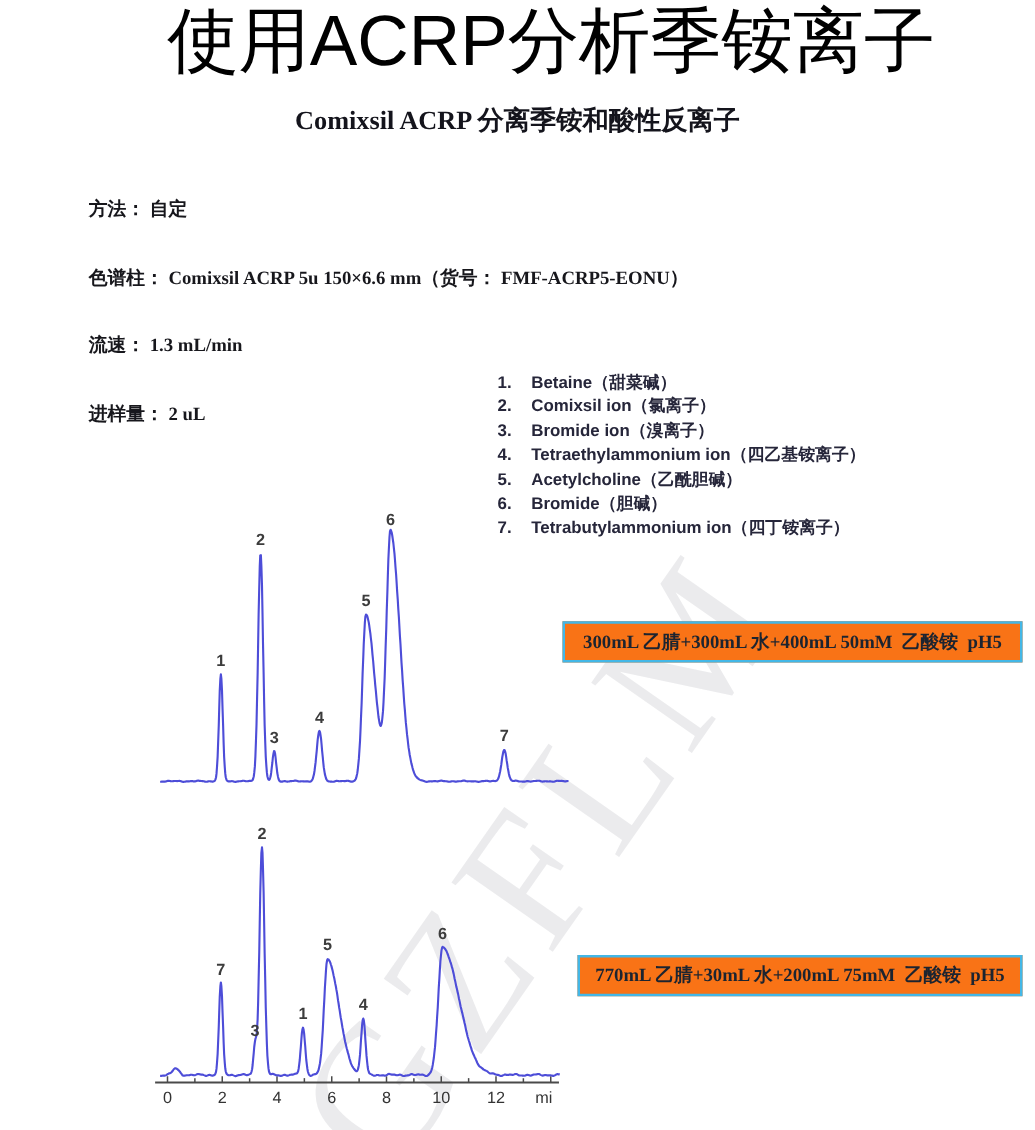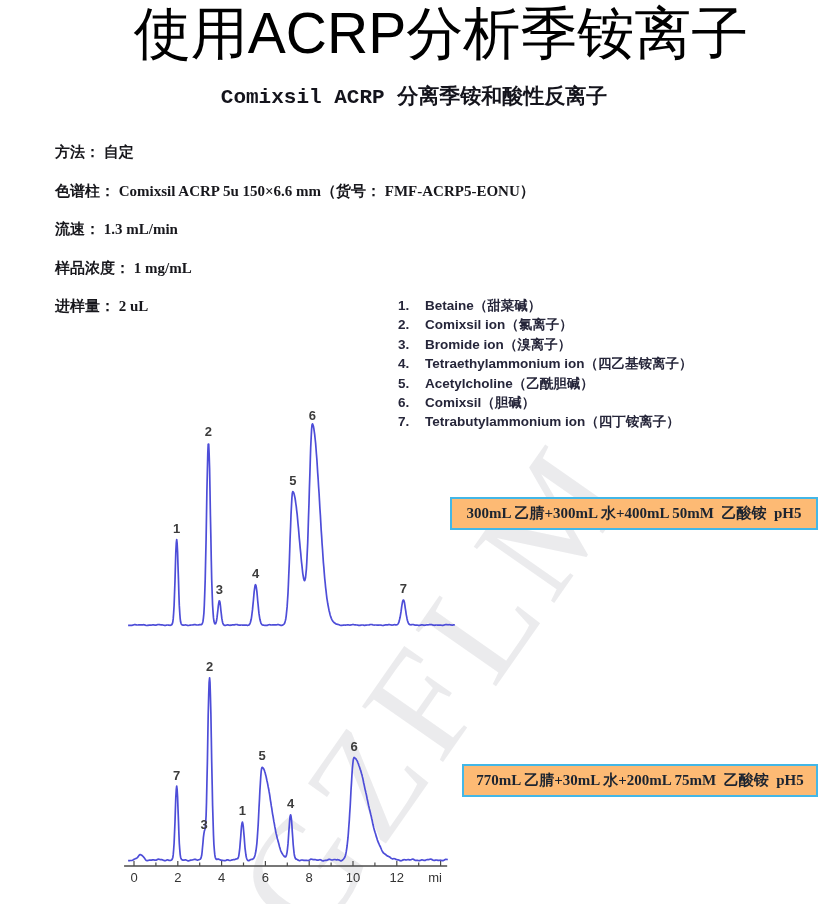--- a/index.html
+++ b/index.html
@@ -8,38 +8,38 @@
   
   .watermark{position:absolute;left:110px;top:520px;width:760px;z-index:0;
     font-family:"Liberation Serif",serif;font-size:150px;letter-spacing:10px;
     color:rgba(190,190,195,0.30);transform:rotate(-55deg);transform-origin:center;
     pointer-events:none;user-select:none;}
   .layer{position:absolute;inset:0;z-index:1;}
   
   .title{position:absolute;top:0px;left:0;right:0;text-align:center;padding-left:54px;
     font-size:57px;font-weight:400;color:#000;line-height:66px;white-space:nowrap;}
   .subtitle{position:absolute;top:82px;left:0;right:0;text-align:center;
-    font-family:Liberation Mono, monospace;font-weight:bold;font-size:21px;color:#14141c;}
+    font-family:Liberation Serif, serif;font-weight:bold;font-size:21px;color:#14141c;}
   
   .method{position:absolute;left:55px;top:133px;
     font-family:"Liberation Serif",serif;font-weight:bold;font-size:15px;color:#17171c;}
-  .method p{margin:0;height:38.6px;line-height:38.6px;white-space:pre;}
+  .method p{margin:16px;height:38.6px;line-height:38.6px;white-space:pre;}
   
   .compounds{position:absolute;left:398px;top:296px;
     font-weight:bold;font-size:13.5px;color:#26263a;}
   .compound-item{display:flex;height:19.4px;line-height:19.4px;white-space:pre;}
   .cnum{width:27px;}
   
   .chrom{position:absolute;}
   #chrom1{left:118px;top:408px;}
   #chrom2{left:118px;top:658px;}
   .peak-label{font-family:"Liberation Sans",sans-serif;font-weight:bold;font-size:13px;fill:#3c3c3c;}
   .tick-label{font-family:"Liberation Sans",sans-serif;font-size:13px;fill:#333;}
   
-  .mp-box{position:absolute;background:#fdba74;display:flex;align-items:center;justify-content:center;
+  .mp-box{position:absolute;background:#f97316;display:flex;align-items:center;justify-content:center;
     font-family:"Liberation Serif",serif;font-weight:bold;font-size:15px;color:#1c2430;white-space:pre;}
   #box1{left:450px;top:497px;width:364px;height:29px;}
   #box2{left:462px;top:764px;width:352px;height:29px;}
 </style>
 </head>
 <body>
 
 <div class="page">
 
   <div class="watermark">GZFLM</div>
@@ -47,31 +47,30 @@
   <div class="layer">
 
     <div class="title">使用ACRP分析季铵离子</div>
 
     <div class="subtitle">Comixsil ACRP 分离季铵和酸性反离子</div>
 
     <div class="method">
         <p>方法： 自定</p>
         <p>色谱柱： Comixsil ACRP 5u 150×6.6 mm（货号： FMF-ACRP5-EONU）</p>
         <p>流速： 1.3 mL/min</p>
-        <p>样品浓度： 1 mg/mL</p>
         <p>进样量： 2 uL</p>
       </div>
 
     <div class="compounds">
         <div class="compound-item"><span class="cnum">1.</span><span>Betaine（甜菜碱）</span></div>
         <div class="compound-item"><span class="cnum">2.</span><span>Comixsil ion（氯离子）</span></div>
         <div class="compound-item"><span class="cnum">3.</span><span>Bromide ion（溴离子）</span></div>
         <div class="compound-item"><span class="cnum">4.</span><span>Tetraethylammonium ion（四乙基铵离子）</span></div>
         <div class="compound-item"><span class="cnum">5.</span><span>Acetylcholine（乙酰胆碱）</span></div>
-        <div class="compound-item"><span class="cnum">6.</span><span>Comixsil（胆碱）</span></div>
+        <div class="compound-item"><span class="cnum">6.</span><span>Bromide（胆碱）</span></div>
         <div class="compound-item"><span class="cnum">7.</span><span>Tetrabutylammonium ion（四丁铵离子）</span></div>
       </div>
 
     <svg id="chrom1" class="chrom" width="352" height="232" viewBox="0 0 352 232">
         <polyline points="10.1,217.4 10.5,217.4 11.0,217.4 11.4,217.3 11.8,217.3 12.3,217.3 12.7,217.3 13.2,217.3 13.6,217.3 14.0,217.3 14.5,217.2 14.9,217.1 15.3,217.0 15.8,216.8 16.2,216.7 16.7,216.7 17.1,216.6 17.5,216.7 18.0,216.8 18.4,216.9 18.8,217.0 19.3,217.0 19.7,217.0 20.2,217.0 20.6,216.9 21.0,216.8 21.5,216.8 21.9,216.8 22.4,216.8 22.8,216.8 23.2,216.8 23.7,216.9 24.1,216.8 24.5,216.8 25.0,216.8 25.4,216.7 25.9,216.8 26.3,216.8 26.7,217.0 27.2,217.1 27.6,217.3 28.0,217.4 28.5,217.5 28.9,217.5 29.4,217.4 29.8,217.4 30.2,217.3 30.7,217.2 31.1,217.1 31.5,217.1 32.0,217.1 32.4,217.1 32.9,217.1 33.3,217.1 33.7,217.0 34.2,217.0 34.6,216.9 35.1,216.9 35.5,216.9 35.9,216.9 36.4,217.0 36.8,217.1 37.2,217.1 37.7,217.1 38.1,217.1 38.6,217.0 39.0,216.8 39.4,216.7 39.9,216.6 40.3,216.5 40.7,216.5 41.2,216.6 41.6,216.7 42.1,216.7 42.5,216.8 42.9,216.8 43.4,216.8 43.8,216.9 44.3,216.9 44.7,217.0 45.1,217.0 45.6,217.2 46.0,217.3 46.4,217.4 46.9,217.4 47.3,217.4 47.8,217.3 48.2,217.2 48.6,217.1 49.1,217.0 49.5,217.0 49.9,217.0 50.4,217.1 50.8,217.1 51.3,217.2 51.7,217.3 52.1,217.3 52.6,217.2 53.0,217.1 53.4,216.9 53.9,216.5 54.3,215.7 54.8,214.0 55.2,210.9 55.6,205.6 56.1,197.5 56.5,186.3 57.0,172.6 57.4,157.8 57.8,144.4 58.3,134.9 58.7,131.5 59.1,134.9 59.6,144.4 60.0,157.9 60.5,172.6 60.9,186.3 61.3,197.4 61.8,205.5 62.2,210.7 62.6,213.8 63.1,215.5 63.5,216.4 64.0,216.8 64.4,217.0 64.8,217.1 65.3,217.1 65.7,217.1 66.2,217.1 66.6,217.0 67.0,217.0 67.5,216.9 67.9,217.0 68.3,217.0 68.8,217.2 69.2,217.3 69.7,217.4 70.1,217.5 70.5,217.5 71.0,217.4 71.4,217.3 71.8,217.2 72.3,217.1 72.7,217.1 73.2,217.0 73.6,217.0 74.0,217.0 74.5,217.0 74.9,216.9 75.3,216.8 75.8,216.7 76.2,216.6 76.7,216.6 77.1,216.6 77.5,216.7 78.0,216.8 78.4,216.9 78.9,217.0 79.3,217.0 79.7,217.0 80.2,217.0 80.6,216.9 81.0,216.8 81.5,216.7 81.9,216.7 82.4,216.7 82.8,216.7 83.2,216.6 83.7,216.4 84.1,216.0 84.5,215.0 85.0,213.2 85.4,210.1 85.9,205.1 86.3,197.5 86.7,186.6 87.2,171.9 87.6,153.3 88.1,131.3 88.5,107.2 88.9,83.0 89.4,61.4 89.8,45.1 90.2,36.3 90.7,36.1 91.1,44.8 91.6,60.9 92.0,82.4 92.4,106.6 92.9,130.8 93.3,152.9 93.7,171.6 94.2,186.4 94.6,197.3 95.1,204.9 95.5,209.9 95.9,213.0 96.4,214.8 96.8,215.7 97.2,215.9 97.7,215.5 98.1,214.4 98.6,212.5 99.0,209.7 99.4,206.1 99.9,202.0 100.3,197.9 100.8,194.7 101.2,192.9 101.6,193.0 102.1,195.0 102.5,198.4 102.9,202.5 103.4,206.6 103.8,210.2 104.3,212.9 104.7,214.7 105.1,215.9 105.6,216.7 106.0,217.1 106.4,217.3 106.9,217.3 107.3,217.3 107.8,217.3 108.2,217.2 108.6,217.0 109.1,217.0 109.5,216.9 110.0,216.9 110.4,217.0 110.8,217.1 111.3,217.2 111.7,217.3 112.1,217.3 112.6,217.2 113.0,217.2 113.5,217.1 113.9,217.0 114.3,216.9 114.8,216.9 115.2,216.9 115.6,216.8 116.1,216.8 116.5,216.8 117.0,216.7 117.4,216.6 117.8,216.5 118.3,216.5 118.7,216.5 119.1,216.6 119.6,216.7 120.0,216.9 120.5,217.0 120.9,217.1 121.3,217.2 121.8,217.2 122.2,217.1 122.7,217.1 123.1,217.0 123.5,217.0 124.0,217.0 124.4,217.1 124.8,217.1 125.3,217.1 125.7,217.2 126.2,217.2 126.6,217.1 127.0,217.1 127.5,217.1 127.9,217.1 128.3,217.1 128.8,217.2 129.2,217.3 129.7,217.4 130.1,217.3 130.5,217.2 131.0,216.9 131.4,216.4 131.9,215.7 132.3,214.7 132.7,213.2 133.2,211.3 133.6,208.8 134.0,205.6 134.5,201.7 134.9,197.3 135.4,192.5 135.8,187.7 136.2,183.3 136.7,179.8 137.1,177.5 137.5,176.7 138.0,177.6 138.4,180.0 138.9,183.6 139.3,188.0 139.7,192.8 140.2,197.6 140.6,201.9 141.0,205.7 141.5,208.9 141.9,211.3 142.4,213.2 142.8,214.6 143.2,215.6 143.7,216.3 144.1,216.7 144.6,217.0 145.0,217.1 145.4,217.2 145.9,217.2 146.3,217.3 146.7,217.3 147.2,217.3 147.6,217.4 148.1,217.4 148.5,217.4 148.9,217.4 149.4,217.3 149.8,217.1 150.2,217.0 150.7,216.8 151.1,216.7 151.6,216.7 152.0,216.8 152.4,216.8 152.9,216.9 153.3,217.0 153.8,217.0 154.2,217.0 154.6,216.9 155.1,216.9 155.5,216.8 155.9,216.8 156.4,216.8 156.8,216.8 157.3,216.9 157.7,216.9 158.1,216.9 158.6,216.8 159.0,216.7 159.4,216.7 159.9,216.6 160.3,216.6 160.8,216.7 161.2,216.8 161.6,217.0 162.1,217.1 162.5,217.3 162.9,217.3 163.4,217.3 163.8,217.3 164.3,217.2 164.7,217.0 165.1,216.8 165.6,216.5 166.0,216.1 166.5,215.4 166.9,214.4 167.3,212.9 167.8,210.7 168.2,207.8 168.6,203.9 169.1,198.9 169.5,192.7 170.0,185.1 170.4,176.2 170.8,166.1 171.3,154.8 171.7,142.7 172.1,130.3 172.6,118.2 173.0,107.0 173.5,97.4 173.9,89.9 174.3,85.3 174.8,83.6 175.2,83.9 175.7,84.7 176.1,85.9 176.5,87.7 177.0,89.9 177.4,92.5 177.8,95.5 178.3,98.9 178.7,102.6 179.2,106.7 179.6,111.1 180.0,115.8 180.5,120.6 180.9,125.5 181.3,130.4 181.8,135.3 182.2,140.1 182.7,144.9 183.1,149.5 183.5,153.9 184.0,158.1 184.4,162.0 184.8,165.6 185.3,168.5 185.7,170.8 186.2,172.3 186.6,172.7 187.0,171.9 187.5,169.8 187.9,166.2 188.4,160.9 188.8,154.0 189.2,145.3 189.7,134.8 190.1,122.8 190.5,109.4 191.0,95.1 191.4,80.3 191.9,65.6 192.3,51.7 192.7,39.3 193.2,29.0 193.6,21.4 194.0,16.9 194.5,15.8 194.9,16.7 195.4,18.2 195.8,20.4 196.2,23.2 196.7,26.6 197.1,30.5 197.6,35.1 198.0,40.2 198.4,45.8 198.9,51.8 199.3,58.2 199.7,64.9 200.2,71.7 200.6,78.7 201.1,85.8 201.5,93.0 201.9,100.3 202.4,107.6 202.8,114.9 203.2,122.1 203.7,129.1 204.1,135.9 204.6,142.5 205.0,148.7 205.4,154.6 205.9,160.1 206.3,165.4 206.7,170.3 207.2,175.0 207.6,179.3 208.1,183.3 208.5,187.0 208.9,190.3 209.4,193.3 209.8,196.0 210.3,198.5 210.7,200.7 211.1,202.7 211.6,204.5 212.0,206.2 212.4,207.7 212.9,209.1 213.3,210.3 213.8,211.4 214.2,212.2 214.6,212.9 215.1,213.5 215.5,213.9 215.9,214.4 216.4,214.7 216.8,215.1 217.3,215.4 217.7,215.7 218.1,215.9 218.6,216.1 219.0,216.2 219.5,216.3 219.9,216.4 220.3,216.5 220.8,216.7 221.2,216.8 221.6,217.0 222.1,217.2 222.5,217.3 223.0,217.4 223.4,217.5 223.8,217.4 224.3,217.3 224.7,217.2 225.1,217.1 225.6,217.1 226.0,217.0 226.5,217.0 226.9,217.1 227.3,217.1 227.8,217.1 228.2,217.0 228.6,217.0 229.1,216.9 229.5,216.9 230.0,216.9 230.4,216.9 230.8,217.0 231.3,217.0 231.7,217.1 232.2,217.1 232.6,217.0 233.0,216.9 233.5,216.8 233.9,216.7 234.3,216.6 234.8,216.5 235.2,216.5 235.7,216.6 236.1,216.7 236.5,216.8 237.0,216.9 237.4,216.9 237.8,216.9 238.3,217.0 238.7,217.0 239.2,217.0 239.6,217.1 240.0,217.2 240.5,217.3 240.9,217.4 241.4,217.4 241.8,217.4 242.2,217.3 242.7,217.2 243.1,217.1 243.5,217.0 244.0,217.0 244.4,217.0 244.9,217.0 245.3,217.1 245.7,217.2 246.2,217.3 246.6,217.3 247.0,217.3 247.5,217.2 247.9,217.1 248.4,217.1 248.8,217.0 249.2,217.0 249.7,217.0 250.1,217.0 250.5,217.0 251.0,216.9 251.4,216.8 251.9,216.7 252.3,216.5 252.7,216.5 253.2,216.5 253.6,216.5 254.1,216.6 254.5,216.8 254.9,216.9 255.4,217.0 255.8,217.0 256.2,217.1 256.7,217.0 257.1,217.0 257.6,217.0 258.0,217.0 258.4,217.0 258.9,217.1 259.3,217.1 259.7,217.1 260.2,217.1 260.6,217.1 261.1,217.1 261.5,217.0 261.9,217.0 262.4,217.0 262.8,217.1 263.3,217.2 263.7,217.3 264.1,217.4 264.6,217.5 265.0,217.5 265.4,217.4 265.9,217.3 266.3,217.2 266.8,217.1 267.2,217.0 267.6,216.9 268.1,216.9 268.5,216.9 268.9,216.9 269.4,216.8 269.8,216.8 270.3,216.7 270.7,216.7 271.1,216.6 271.6,216.6 272.0,216.7 272.4,216.8 272.9,216.9 273.3,217.0 273.8,217.1 274.2,217.1 274.6,217.0 275.1,216.9 275.5,216.8 276.0,216.8 276.4,216.7 276.8,216.7 277.3,216.8 277.7,216.8 278.1,216.9 278.6,216.8 279.0,216.7 279.5,216.5 279.9,216.0 280.3,215.4 280.8,214.4 281.2,213.1 281.6,211.4 282.1,209.3 282.5,206.8 283.0,203.9 283.4,200.8 283.8,197.8 284.3,195.2 284.7,193.2 285.2,192.1 285.6,192.0 286.0,192.9 286.5,194.8 286.9,197.3 287.3,200.3 287.8,203.3 288.2,206.3 288.7,208.8 289.1,211.0 289.5,212.8 290.0,214.1 290.4,215.1 290.8,215.8 291.3,216.3 291.7,216.6 292.2,216.7 292.6,216.8 293.0,216.8 293.5,216.7 293.9,216.6 294.3,216.5 294.8,216.5 295.2,216.6 295.7,216.7 296.1,216.8 296.5,217.0 297.0,217.1 297.4,217.2 297.9,217.2 298.3,217.2 298.7,217.2 299.2,217.2 299.6,217.2 300.0,217.3 300.5,217.3 300.9,217.3 301.4,217.3 301.8,217.3 302.2,217.2 302.7,217.1 303.1,217.0 303.5,216.9 304.0,216.9 304.4,216.9 304.9,217.0 305.3,217.1 305.7,217.2 306.2,217.2 306.6,217.3 307.1,217.2 307.5,217.1 307.9,217.0 308.4,216.9 308.8,216.8 309.2,216.8 309.7,216.8 310.1,216.8 310.6,216.8 311.0,216.7 311.4,216.7 311.9,216.6 312.3,216.6 312.7,216.6 313.2,216.6 313.6,216.6 314.1,216.8 314.5,216.9 314.9,217.1 315.4,217.2 315.8,217.2 316.2,217.3 316.7,217.2 317.1,217.1 317.6,217.1 318.0,217.0 318.4,217.0 318.9,217.0 319.3,217.1 319.8,217.1 320.2,217.2 320.6,217.2 321.1,217.2 321.5,217.1 321.9,217.1 322.4,217.1 322.8,217.2 323.3,217.2 323.7,217.3 324.1,217.4 324.6,217.4 325.0,217.4 325.4,217.3 325.9,217.1 326.3,217.0 326.8,216.8 327.2,216.7 327.6,216.6 328.1,216.6 328.5,216.7 329.0,216.7 329.4,216.7 329.8,216.8 330.3,216.8 330.7,216.7 331.1,216.7 331.6,216.7 332.0,216.8 332.5,216.9 332.9,216.9 333.3,217.0 333.8,217.1 334.2,217.1 334.6,217.1 335.1,217.0 335.5,216.9 336.0,216.8 336.4,216.8 336.8,216.8" fill="none" stroke="#4d4dd8" stroke-width="1.7" stroke-linejoin="round"></polyline>
         <text x="58.705" y="125" text-anchor="middle" class="peak-label">1</text>
         <text x="90.46" y="28" text-anchor="middle" class="peak-label">2</text>
         <text x="101.41" y="186" text-anchor="middle" class="peak-label">3</text>
         <text x="137.545" y="170" text-anchor="middle" class="peak-label">4</text>
         <text x="174.77499999999998" y="77" text-anchor="middle" class="peak-label">5</text>

